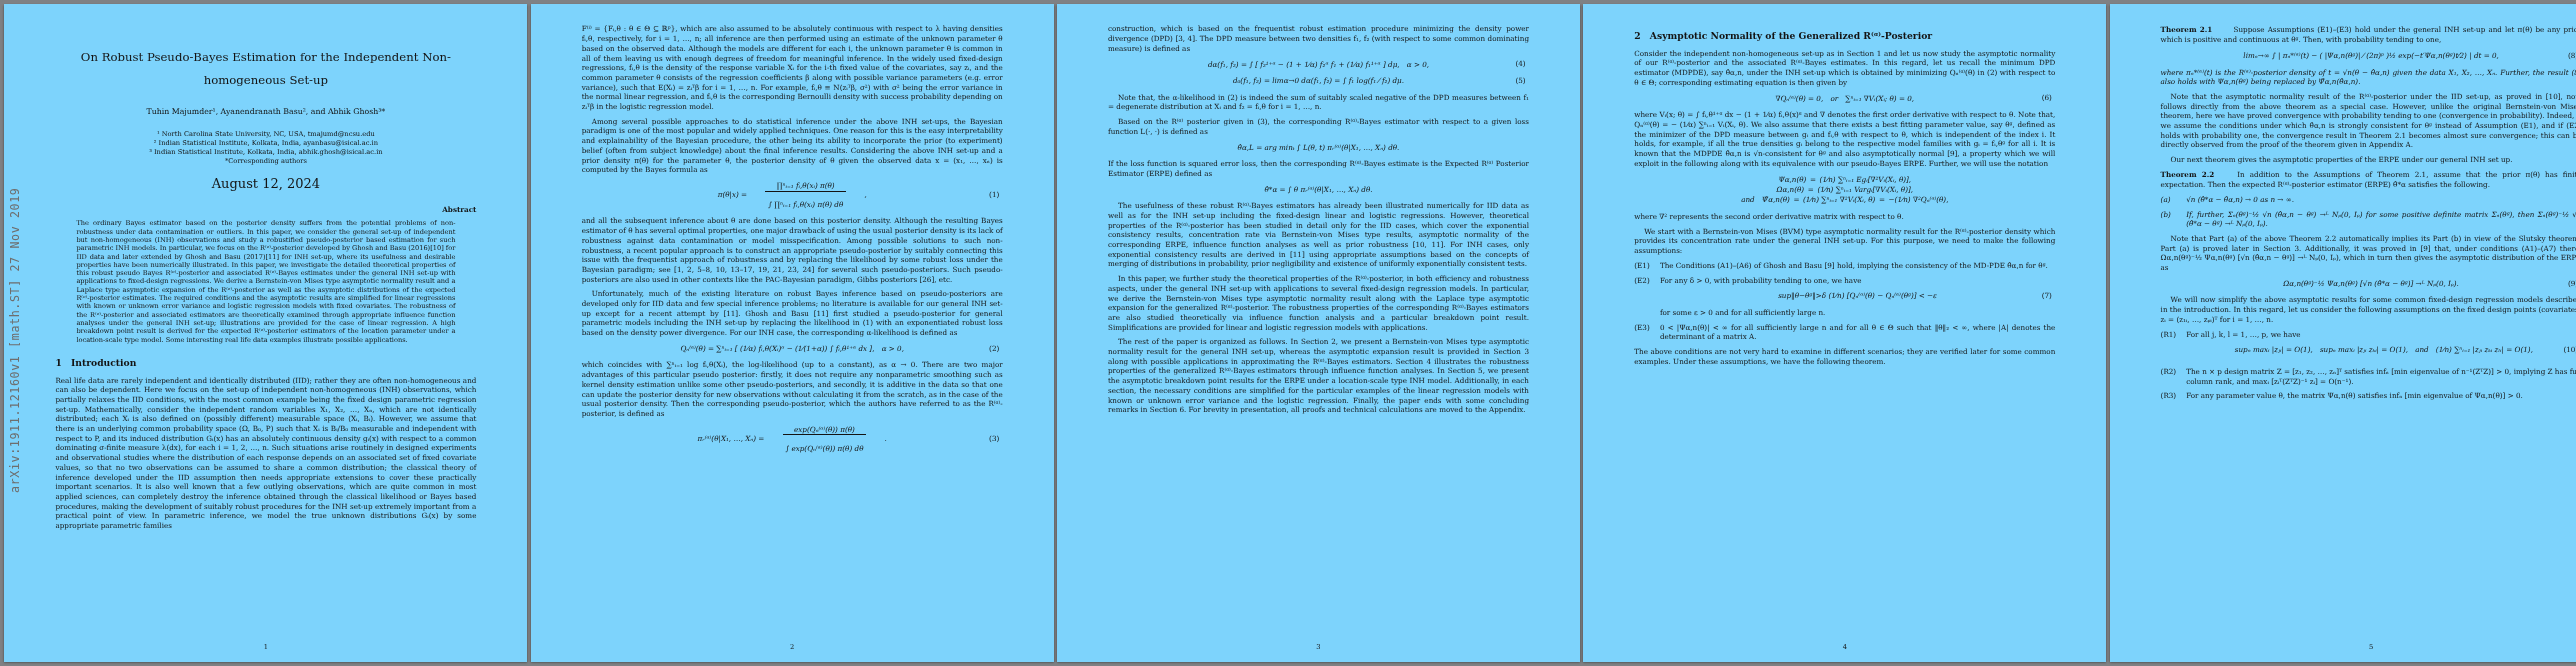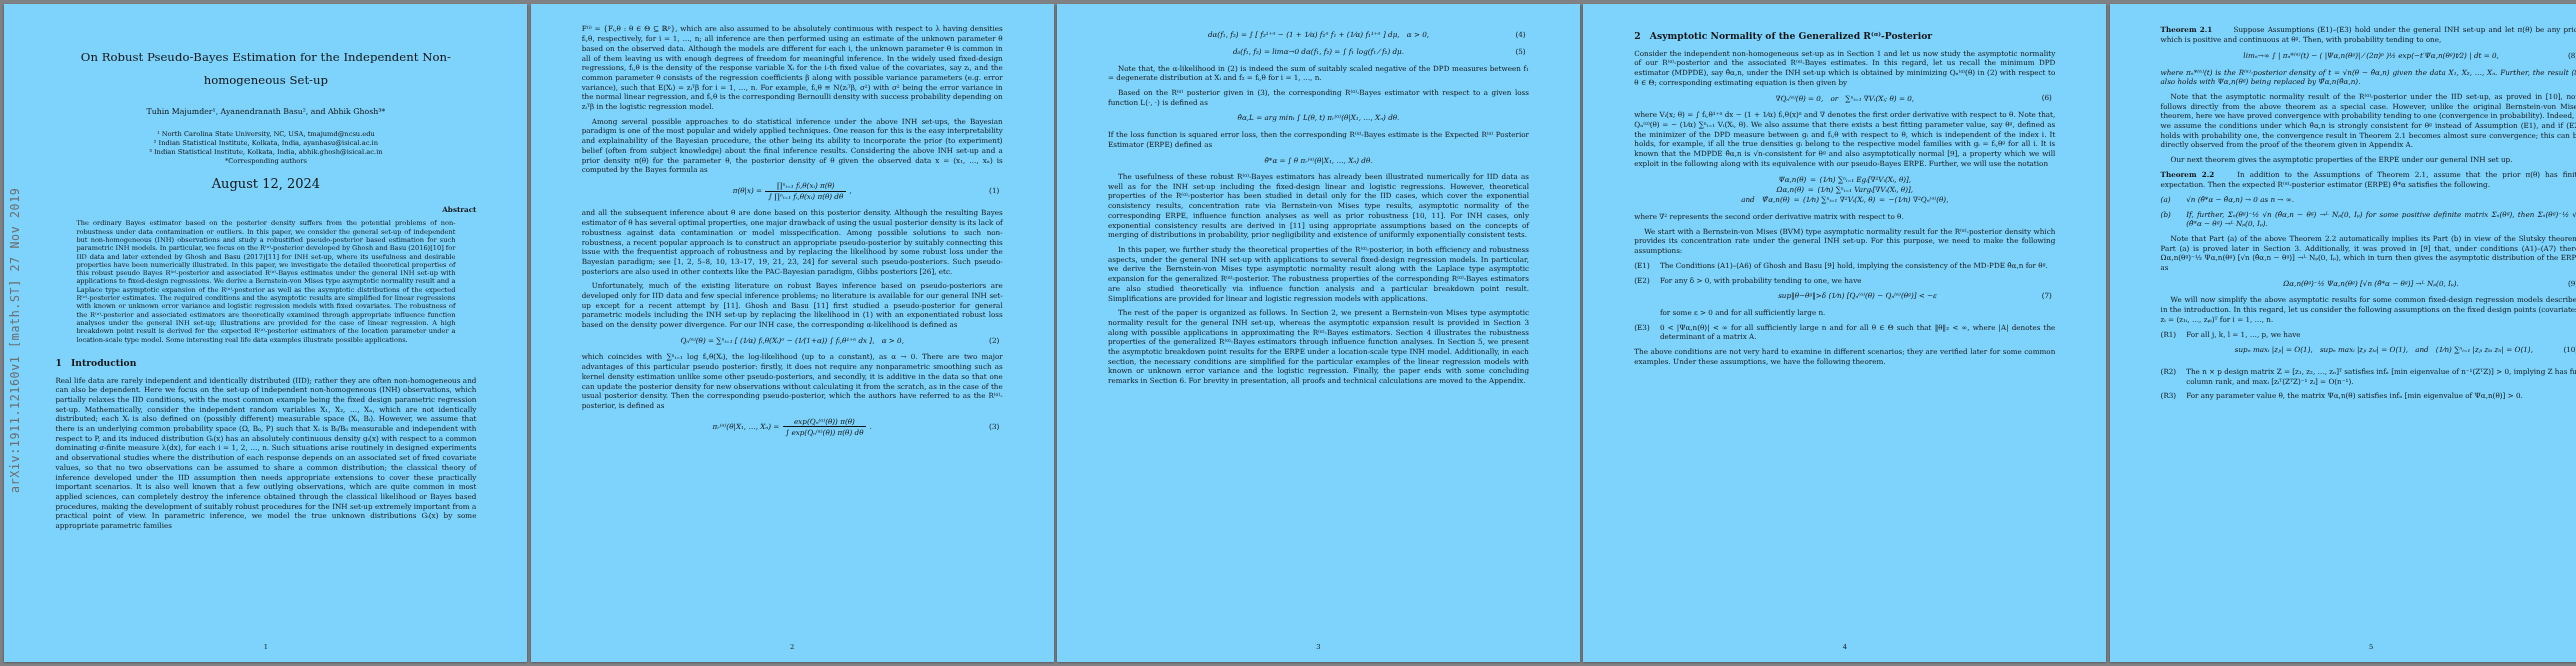--- a/index.html
+++ b/index.html
@@ -6,21 +6,21 @@
   html,body { width:2576px; height:667px; }
   body { background:#7f8184; font-family:"DejaVu Serif", serif; overflow:hidden; }
   .viewer { display:flex; gap:3.3px; padding:4.4px; width:2576px; height:667px; }
   .page { position:relative; flex:0 0 auto; width:523px; height:658px; background:#7dd3fc;
           color:#141414; padding:20px 51px 0; font-size:7.2px; overflow:hidden;
           box-shadow:0 0.6px 2.2px rgba(0,0,0,0.5); }
   .par { text-align:justify; line-height:9.7px; margin:0 0 5px; }
   .ind { text-indent:10px; }
   .eq { position:relative; text-align:center; font-style:italic; margin:6.1px 7.8px 7.2px; line-height:1.3; }
   .eq .etag { position:absolute; right:-4.4px; top:50%; transform:translateY(-50%); font-style:normal; }
-  .frac { display:inline-flex; flex-direction:column; text-align:center; vertical-align:middle; margin:0 1px; line-height:1.25; }
+  .frac { display:inline-flex; flex-direction:column; text-align:center; vertical-align:middle; margin:0 16px; line-height:1.25;gap:8px; }
   .frac .ftop { border-bottom:0.6px solid #141414; padding:0 2.8px 0.6px; }
   .frac .fbot { padding:0.6px 2.8px 0; }
   .eqline { margin:1.1px 0; }
   .title { font-size:11.7px; font-weight:400; text-align:center; margin:22px 14.5px 0; line-height:23px; }
   .authors { margin-top:14.5px; text-align:center; font-size:7.8px; }
   .affils { margin-top:14px; text-align:center; font-size:6.7px; line-height:9px; }
   .affil-note { text-align:center; font-size:6.7px; line-height:9px; }
   .date { margin-top:10px; text-align:center; font-size:13px; }
   .abs-h { margin-top:14.5px; text-align:right; font-weight:700; font-size:7.2px; }
   .abstract { margin:5px 21px 0; font-size:6.6px; line-height:8.3px; text-align:justify; }
@@ -86,20 +86,21 @@
         <span class="ftop">exp(Qₙ⁽ᵅ⁾(θ)) π(θ)</span>
         <span class="fbot">∫ exp(Qₙ⁽ᵅ⁾(θ)) π(θ) dθ</span>
       </span>
       <span>.</span>
       <span class="etag">(3)</span>
     </div>
     <div class="pageno">2</div>
   </div>
 
   <div class="page">
+    <div class="par">construction, which is based on the frequentist robust estimation procedure minimizing the density power divergence (DPD) [3, 4]. The DPD measure between two densities f₁, f₂ (with respect to some common dominating measure) is defined as</div>
     <div class="eq">
       <span>dα(f₁, f₂) = ∫ [ f₂¹⁺ᵅ − (1 + 1⁄α) f₂ᵅ f₁ + (1⁄α) f₁¹⁺ᵅ ] dμ, α &gt; 0,</span>
       <span class="etag">(4)</span>
     </div>
     <div class="eq">
       <span>d₀(f₁, f₂) = limα→0 dα(f₁, f₂) = ∫ f₁ log(f₁ ⁄ f₂) dμ.</span>
       <span class="etag">(5)</span>
     </div>
     <div class="par ind">Note that, the α-likelihood in (2) is indeed the sum of suitably scaled negative of the DPD measures between f₁ = degenerate distribution at Xᵢ and f₂ = fᵢ,θ for i = 1, …, n.</div>
     <div class="par ind">Based on the R⁽ᵅ⁾ posterior given in (3), the corresponding R⁽ᵅ⁾-Bayes estimator with respect to a given loss function L(·, ·) is defined as</div>

